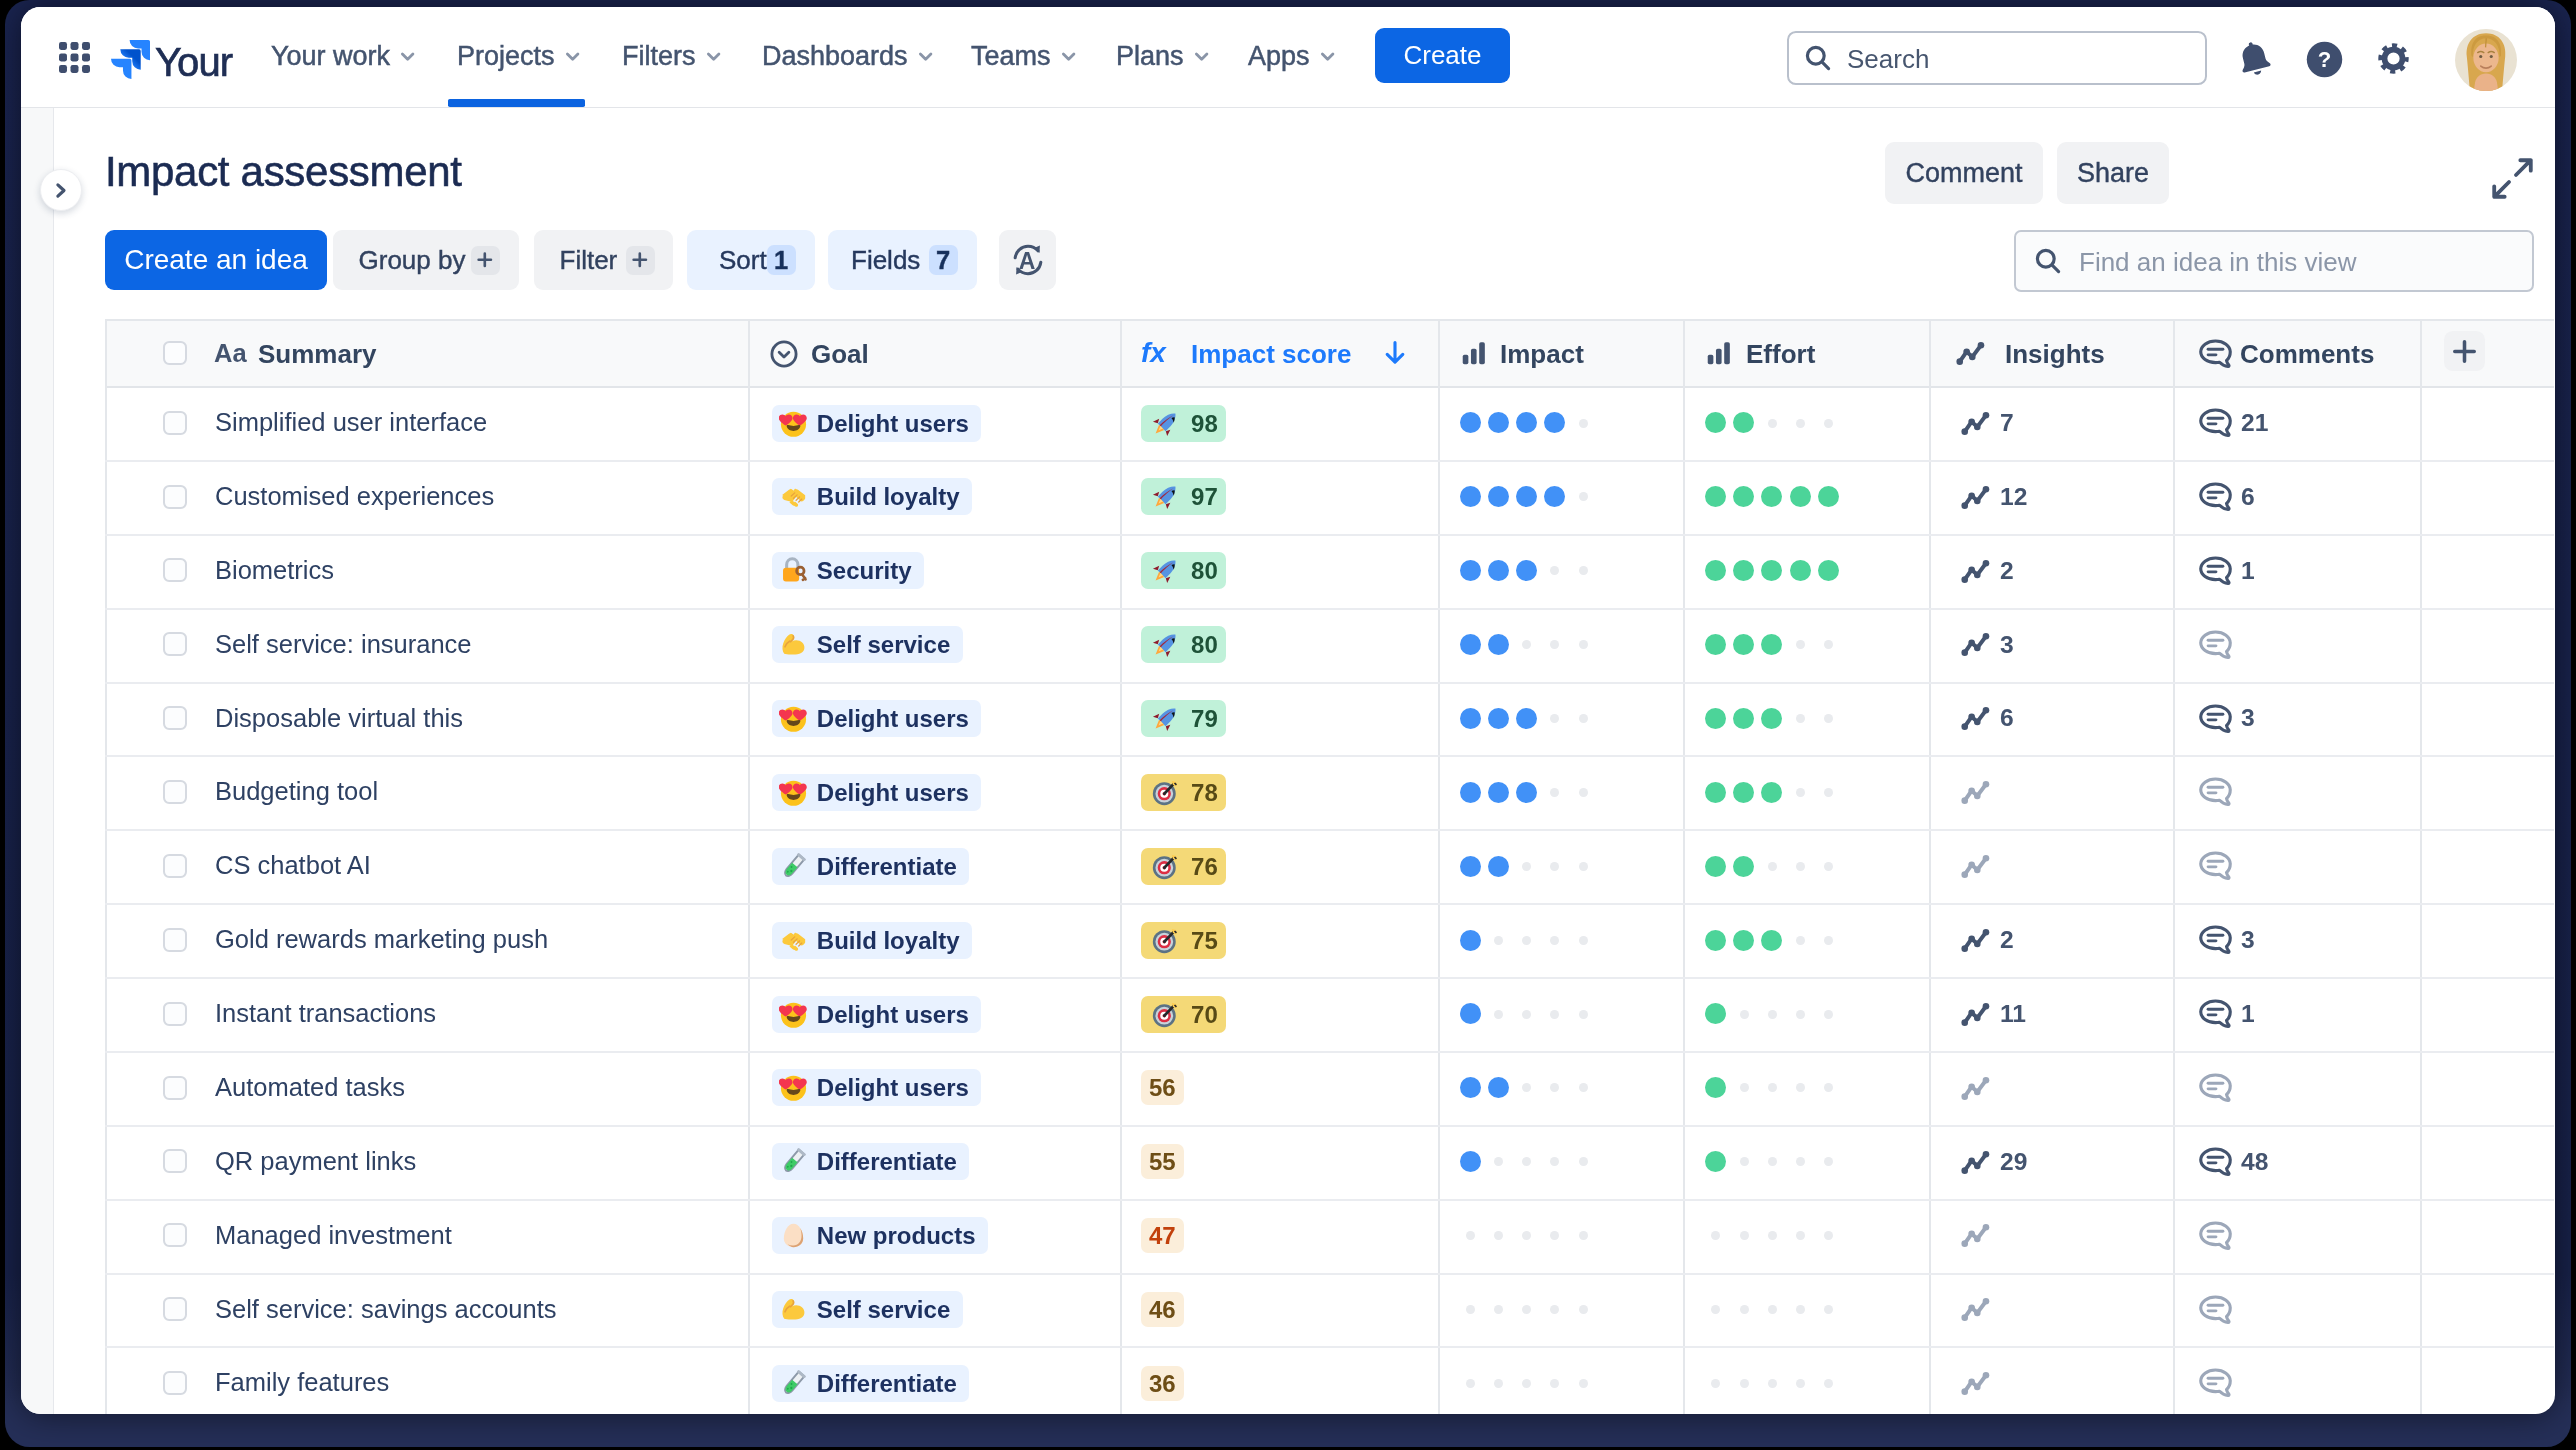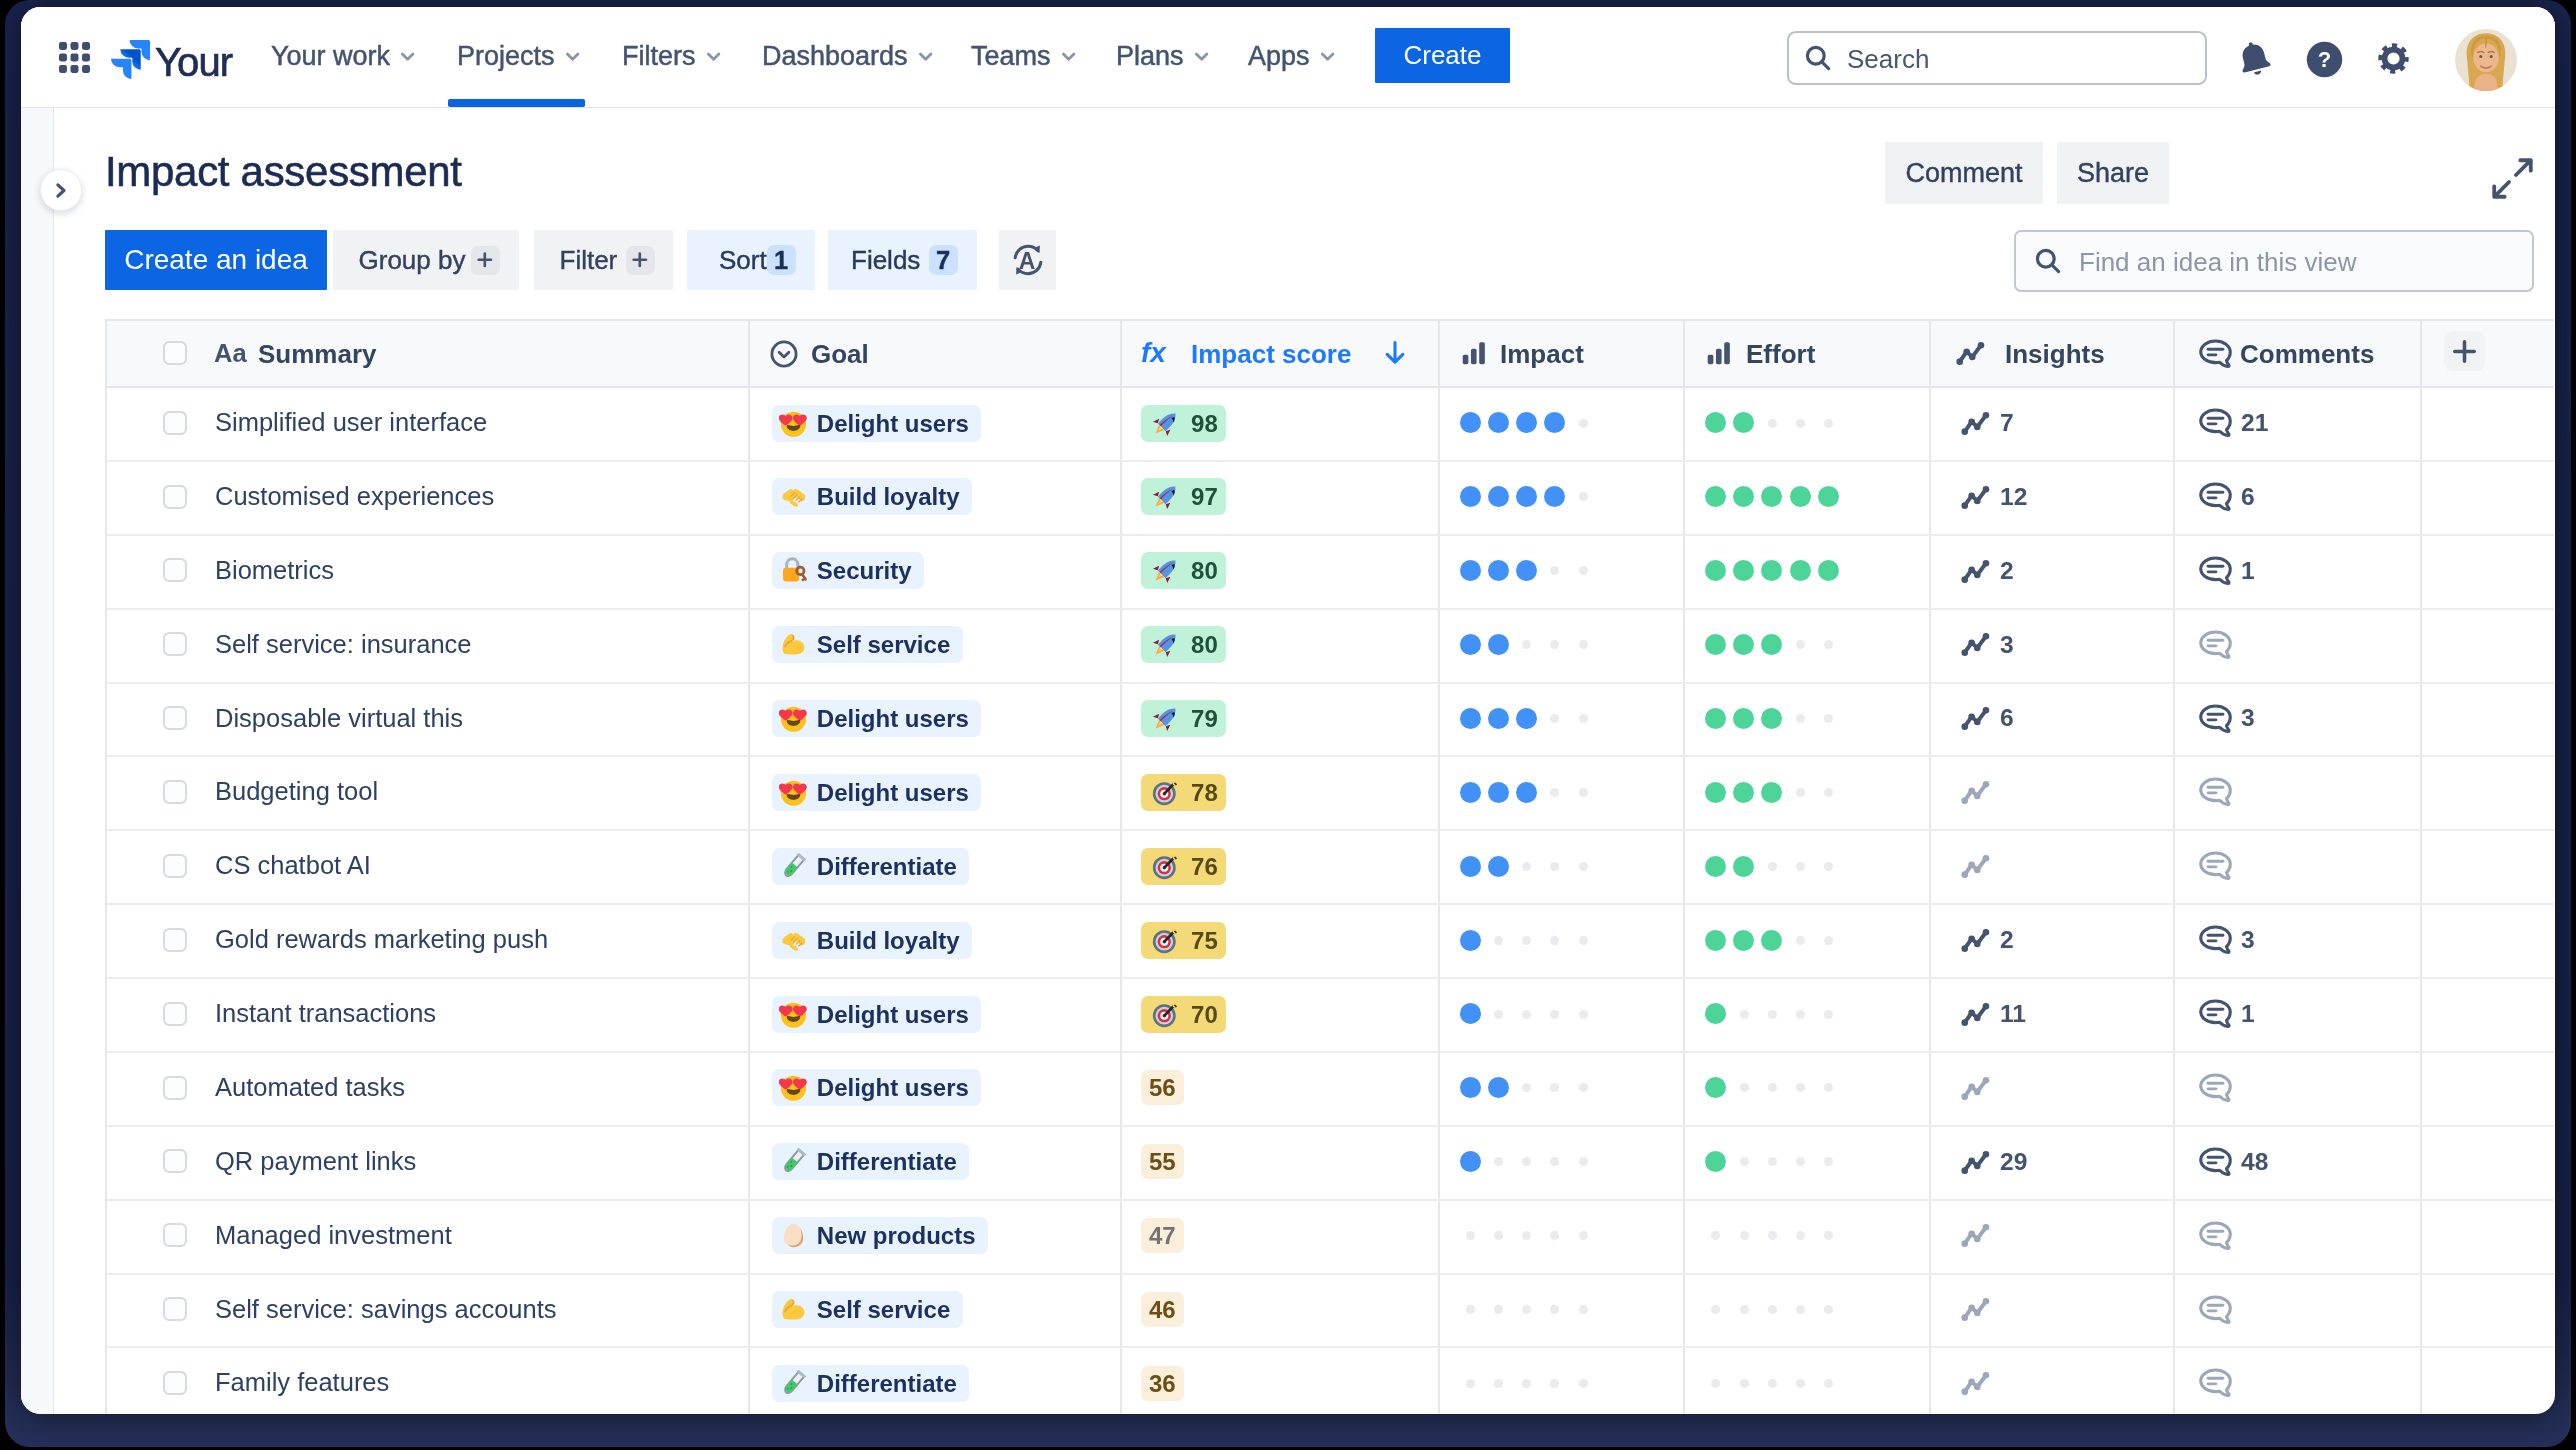--- a/index.html
+++ b/index.html
@@ -2,21 +2,21 @@
 <html style="font-size:14px"><head><meta charset="utf-8">
 <style>
 *{margin:0;padding:0;box-sizing:border-box}
 html,body{width:2576px;height:1450px;background:#000;overflow:hidden;
  font-family:"Liberation Sans",sans-serif;-webkit-font-smoothing:antialiased}
 .abs{position:absolute}
 .navy{position:absolute;left:5.3px;right:5.3px;top:0;bottom:2.6px;background:linear-gradient(180deg,#1A2450 0%,#18224A 88%,#252F58 97%);border-radius:24.6px}
 .card{position:absolute;left:21px;top:7px;width:2534px;height:1407px;background:#fff;border-radius:19.3px;overflow:hidden;box-shadow:0 0 35px rgba(0,0,0,.55)}
 .nav{position:absolute;left:0;top:0;width:100%;height:101px;background:#fff;border-bottom:1.8px solid #E3E5E9}
 .nvitem{position:absolute;top:0;height:99px;display:flex;align-items:center;gap:8px;color:#44546F;font-size:27px;font-weight:400;-webkit-text-stroke:0.5px #44546F}
-.btn{position:absolute;display:flex;align-items:center;justify-content:center;border-radius:1px;font-size:26px;white-space:nowrap}
+.btn{position:absolute;display:flex;align-items:center;justify-content:center;border-radius:9px;font-size:26px;white-space:nowrap}
 .gray{background:#F1F2F4;color:#32425F;-webkit-text-stroke:0.4px #32425F}
 .bluebg{background:#E9F2FF;color:#26395E;-webkit-text-stroke:0.4px #26395E}
 .badge{display:inline-flex;align-items:center;justify-content:center;border-radius:5.3px;font-weight:bold}
 .chip{position:absolute;display:inline-flex;align-items:center;height:37px;border-radius:7px;padding:0 12.3px 0 7px;gap:8.8px;font-size:24px;font-weight:bold}
 .goalchip{background:#E9F2FF;color:#1D3160}
 .dot{position:absolute;border-radius:50%}
 .ck{position:absolute;width:24px;height:24px;border:2.6px solid #D6DAE1;border-radius:6.2px;background:#FCFDFE}
 .vline{position:absolute;width:1.8px;background:#E4E7EB}
 .hline{position:absolute;height:1.8px;background:#EAECF0}
 .num{font-size:24.6px;font-weight:bold;color:#44546F}
@@ -763,21 +763,21 @@
 <div class="abs num" style="left:2220px;top:1141px">48</div>
 <div class="ck" style="left:142px;top:1216px"></div>
 <div class="abs" style="left:194px;top:1214px;font-size:25.5px;color:#2E4163">Managed investment</div>
 <div class="chip goalchip" style="left:751px;top:1210px">
       <svg class="emj" width="29" height="29" viewBox="0 0 36 36">
 <path d="M18 3.5c7 0 12 9.5 12 18 0 6.6-5.4 11-12 11S6 28.1 6 21.5c0-8.5 5-18 12-18z" fill="#FBDFC5"></path>
 <path d="M18 32.5c6.6 0 12-4.4 12-11 0-4.5-1.4-9.3-3.8-12.8 1.2 3 1.8 6.3 1.8 9.3 0 8-4.5 12-10 12.5-2.5.2-5-.3-7-1.5 1.9 2.2 4.3 3.5 7 3.5z" fill="#DCA273"></path>
 </svg>
       <span>New products</span>
     </div>
-<div class="chip" style="left:1120px;top:1211px;height:35px;background:#FBEEDA;color:#737373;padding:0 8px">47</div>
+<div class="chip" style="left:1120px;top:1211px;height:35px;background:#FBEEDA;color:#c2410c;padding:0 8px">47</div>
 <div class="dot" style="left:1445px;top:1224px;width:8.8px;height:8.8px;background:#E9EBEE"></div>
 <div class="dot" style="left:1690px;top:1224px;width:8.8px;height:8.8px;background:#E9EBEE"></div>
 <div class="dot" style="left:1473px;top:1224px;width:8.8px;height:8.8px;background:#E9EBEE"></div>
 <div class="dot" style="left:1719px;top:1224px;width:8.8px;height:8.8px;background:#E9EBEE"></div>
 <div class="dot" style="left:1501px;top:1224px;width:8.8px;height:8.8px;background:#E9EBEE"></div>
 <div class="dot" style="left:1747px;top:1224px;width:8.8px;height:8.8px;background:#E9EBEE"></div>
 <div class="dot" style="left:1529px;top:1224px;width:8.8px;height:8.8px;background:#E9EBEE"></div>
 <div class="dot" style="left:1775px;top:1224px;width:8.8px;height:8.8px;background:#E9EBEE"></div>
 <div class="dot" style="left:1558px;top:1224px;width:8.8px;height:8.8px;background:#E9EBEE"></div>
 <div class="dot" style="left:1803px;top:1224px;width:8.8px;height:8.8px;background:#E9EBEE"></div>

